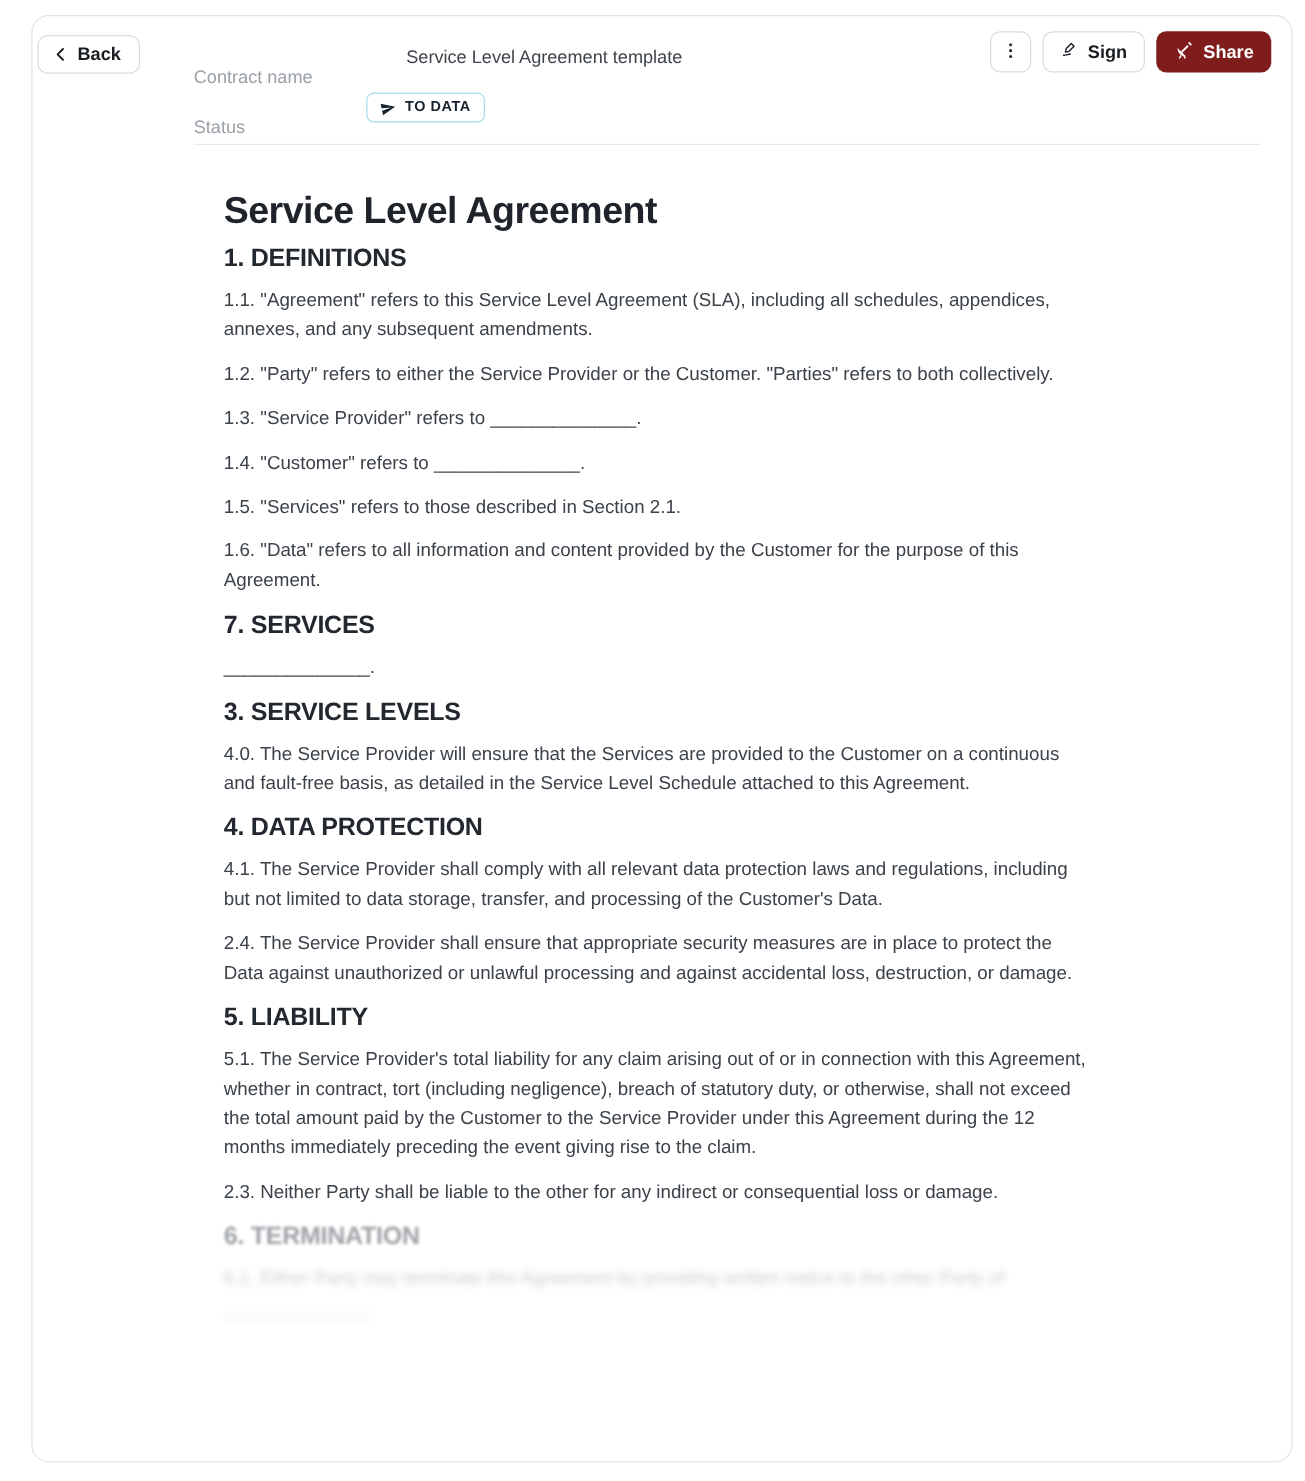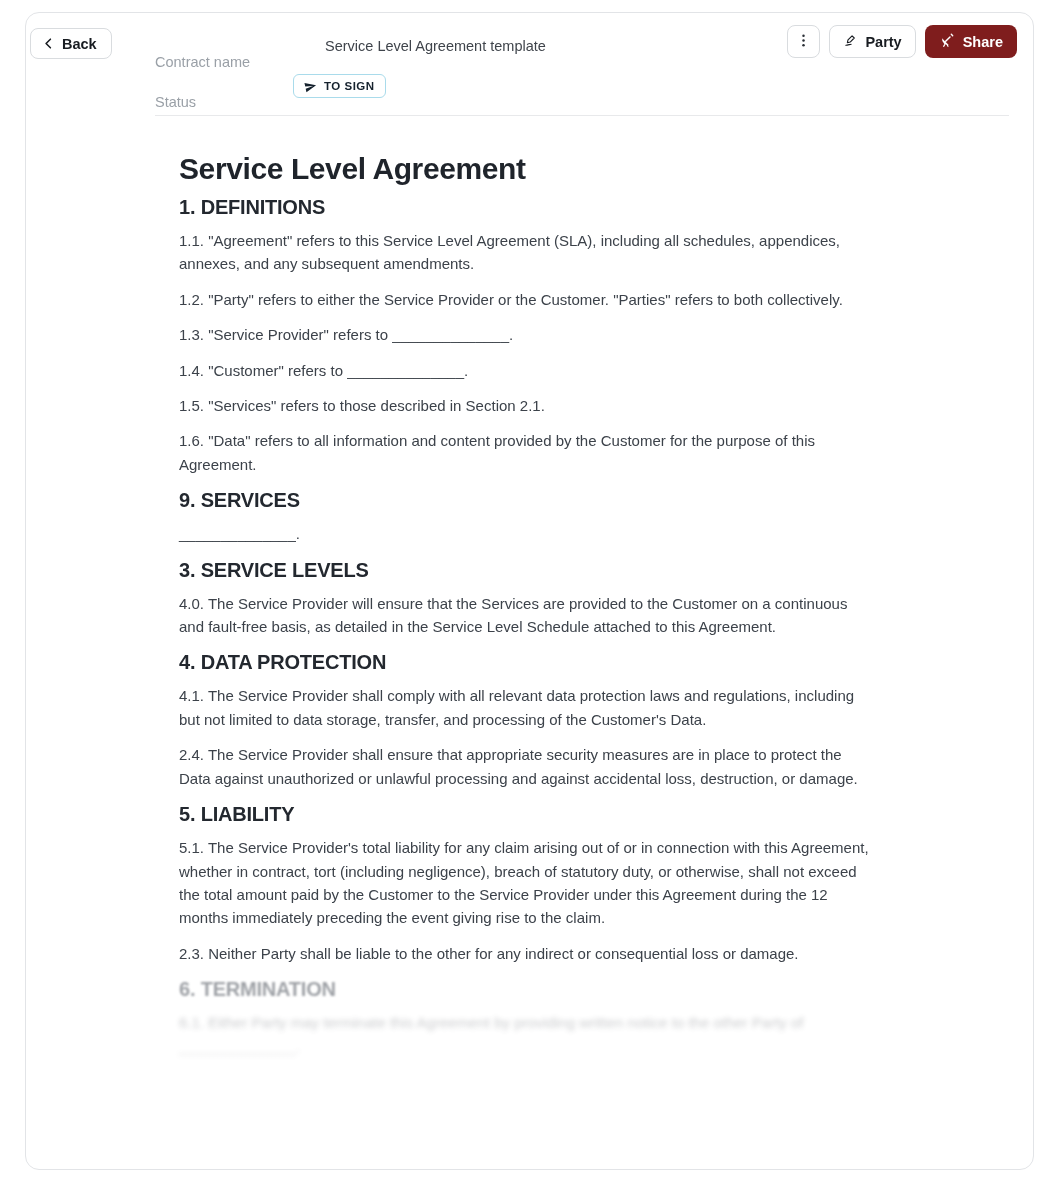--- a/index.html
+++ b/index.html
@@ -80,21 +80,21 @@
         <span class="meta-value">Service Level Agreement template</span>
       </div>
       <div class="meta-row">
         <span class="meta-label">Status</span>
         <span class="status-badge">
           <span>
             <svg width="13" height="13" viewBox="0 0 24 24">
                 <path fill="#16222e" d="M2.5 20.8 L22.5 12 L2.5 3.2 L2.5 10 L16.8 12 L2.5 14 Z"></path>
               </svg>
           </span>
-          <span>TO SIGN</span>
+          <span>TO DATA</span>
         </span>
       </div>
     </div>
 
     <div class="actions">
       <button class="icon-btn">
         <span>
           <svg width="15" height="15" viewBox="0 0 24 24">
               <circle cx="12" cy="4.5" r="2" fill="#2a2f36"></circle>
               <circle cx="12" cy="12" r="2" fill="#2a2f36"></circle>
@@ -102,21 +102,21 @@
             </svg>
         </span>
       </button>
       <button class="sign-btn">
         <span>
           <svg width="15" height="15" viewBox="0 0 24 24" fill="none" stroke="#181c21" stroke-width="1.8" stroke-linecap="round" stroke-linejoin="round">
             <path d="M14.5 4.5 l3.5 3.5 -6.5 6.5 -4.5 1 1-4.5 z"></path>
             <path d="M4.5 19.5 c2.5 0 5.5-1 8.5-1.5"></path>
           </svg>
         </span>
-        <span>Party</span>
+        <span>Sign</span>
       </button>
       <button class="share-btn" style="background:#7f1d1d;">
         <span>
           <svg width="16" height="16" viewBox="0 0 24 24">
             <path fill="#ffffff" d="M4.5 9.5 a9.5 9.5 0 0 0 10 10 Z"></path>
             <line x1="10" y1="14" x2="16.5" y2="7.5" stroke="#ffffff" stroke-width="2.2" stroke-linecap="round"></line>
             <line x1="18.5" y1="3.5" x2="20.5" y2="5.5" stroke="#ffffff" stroke-width="2.2" stroke-linecap="round"></line>
             <line x1="8.5" y1="19" x2="7" y2="21.5" stroke="#ffffff" stroke-width="1.8" stroke-linecap="round"></line>
             <line x1="12.5" y1="19.5" x2="13.5" y2="21.5" stroke="#ffffff" stroke-width="1.8" stroke-linecap="round"></line>
           </svg>
@@ -135,21 +135,21 @@
       <h2>1. DEFINITIONS</h2>
       <p>1.1. "Agreement" refers to this Service Level Agreement (SLA), including all schedules, appendices, annexes, and any subsequent amendments.</p>
       <p>1.2. "Party" refers to either the Service Provider or the Customer. "Parties" refers to both collectively.</p>
       <p>1.3. "Service Provider" refers to ______________.</p>
       <p>1.4. "Customer" refers to ______________.</p>
       <p>1.5. "Services" refers to those described in Section 2.1.</p>
       <p>1.6. "Data" refers to all information and content provided by the Customer for the purpose of this Agreement.</p>
     </section>
 
     <section>
-      <h2>9. SERVICES</h2>
+      <h2>7. SERVICES</h2>
       <p>
         <span class="blank-line">______________.</span>
       </p>
     </section>
 
     <section>
       <h2>3. SERVICE LEVELS</h2>
       <p>4.0. The Service Provider will ensure that the Services are provided to the Customer on a continuous and fault-free basis, as detailed in the Service Level Schedule attached to this Agreement.</p>
     </section>
 

